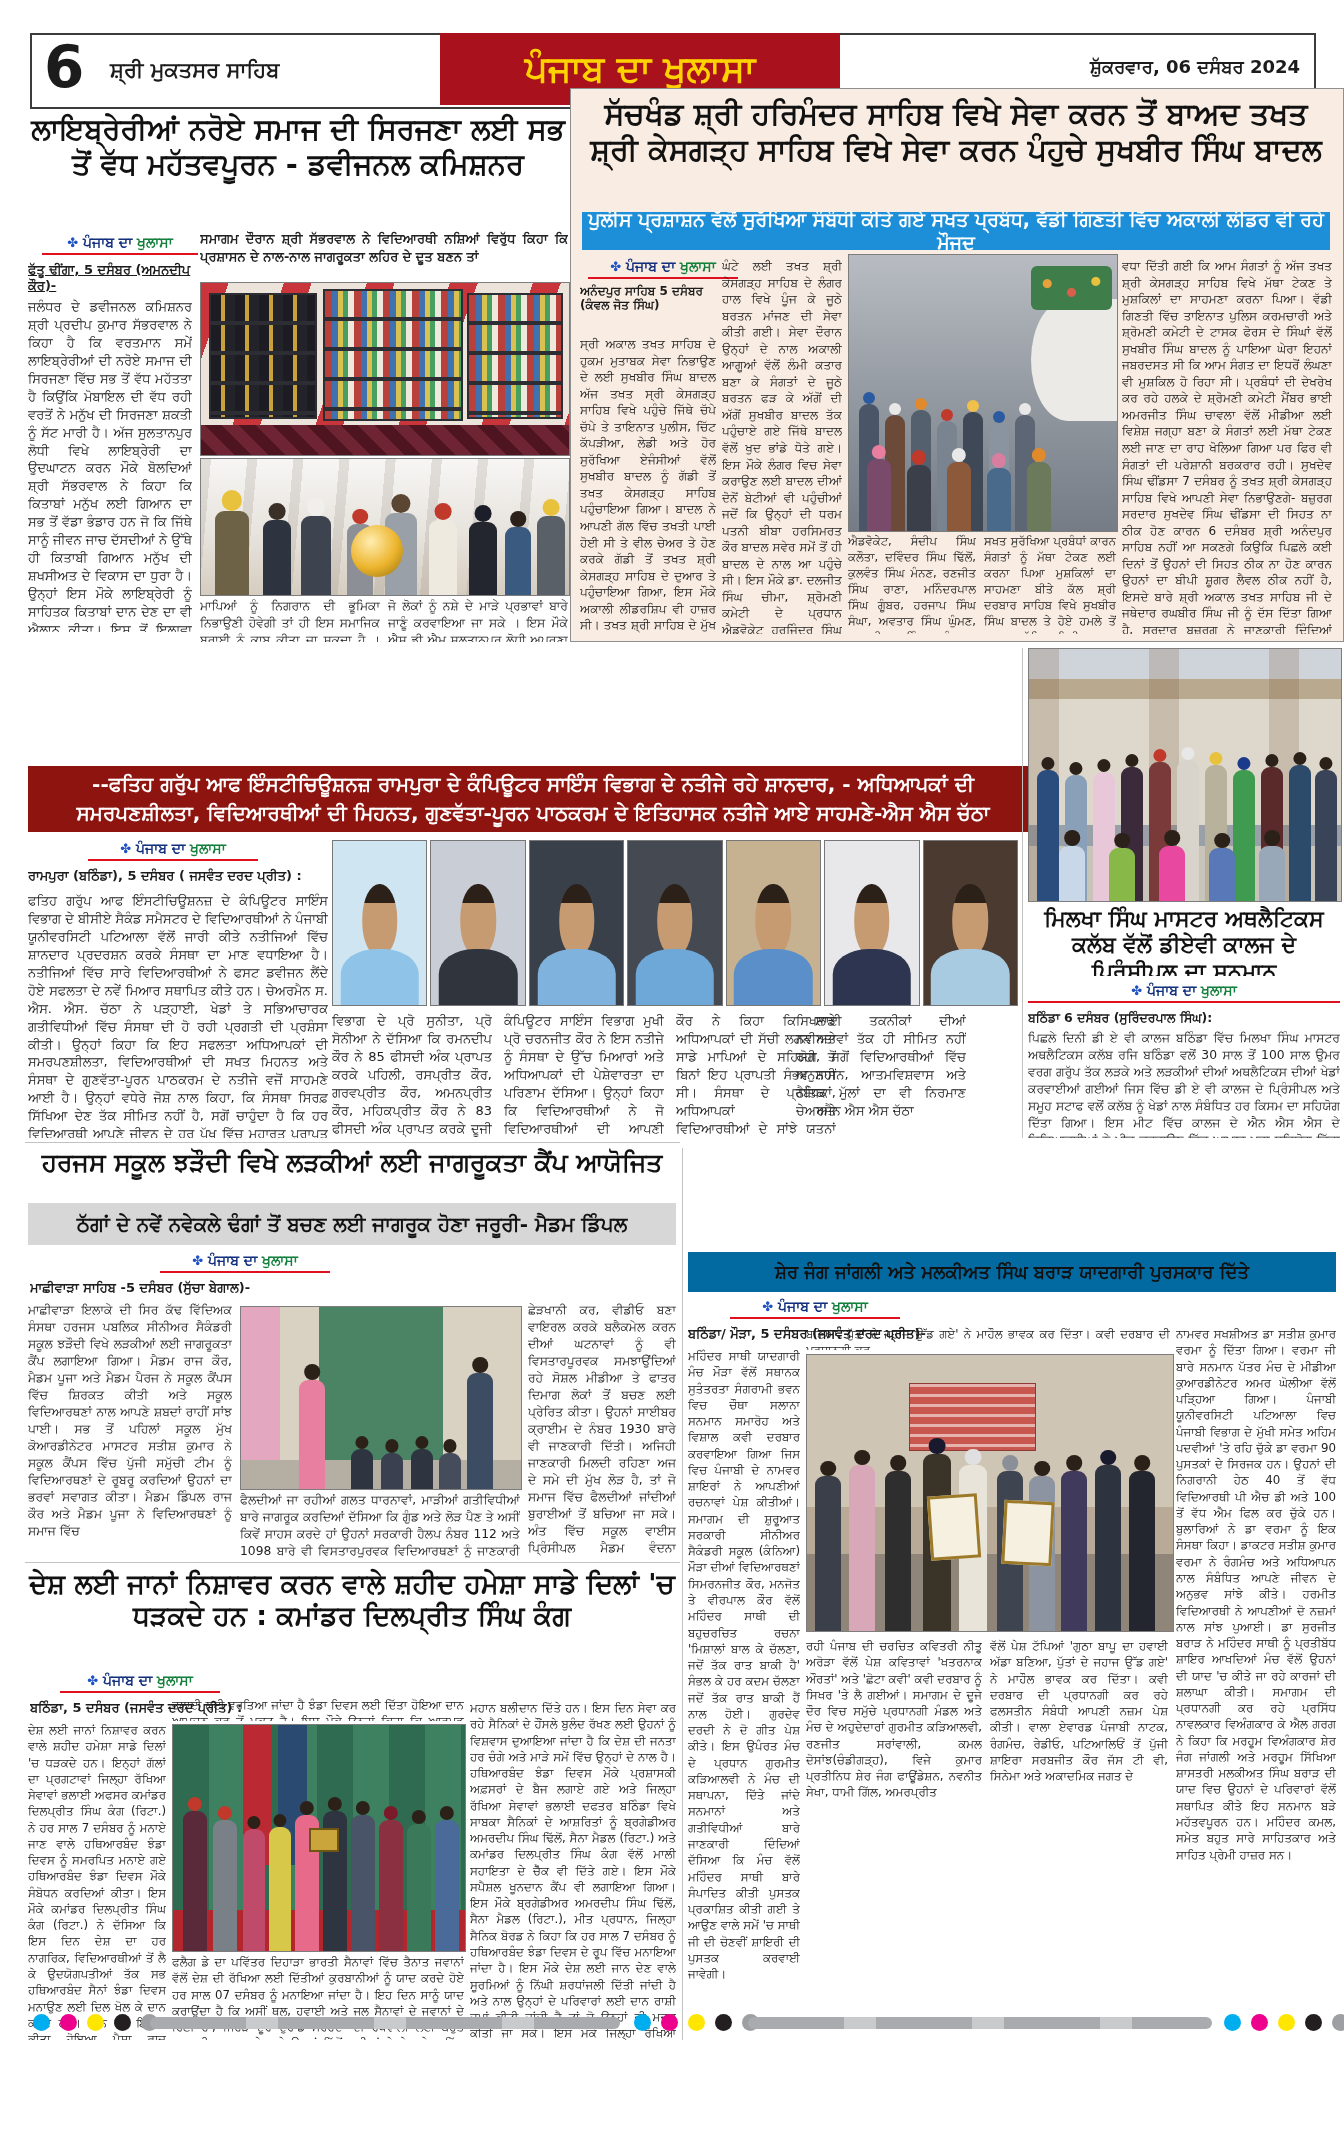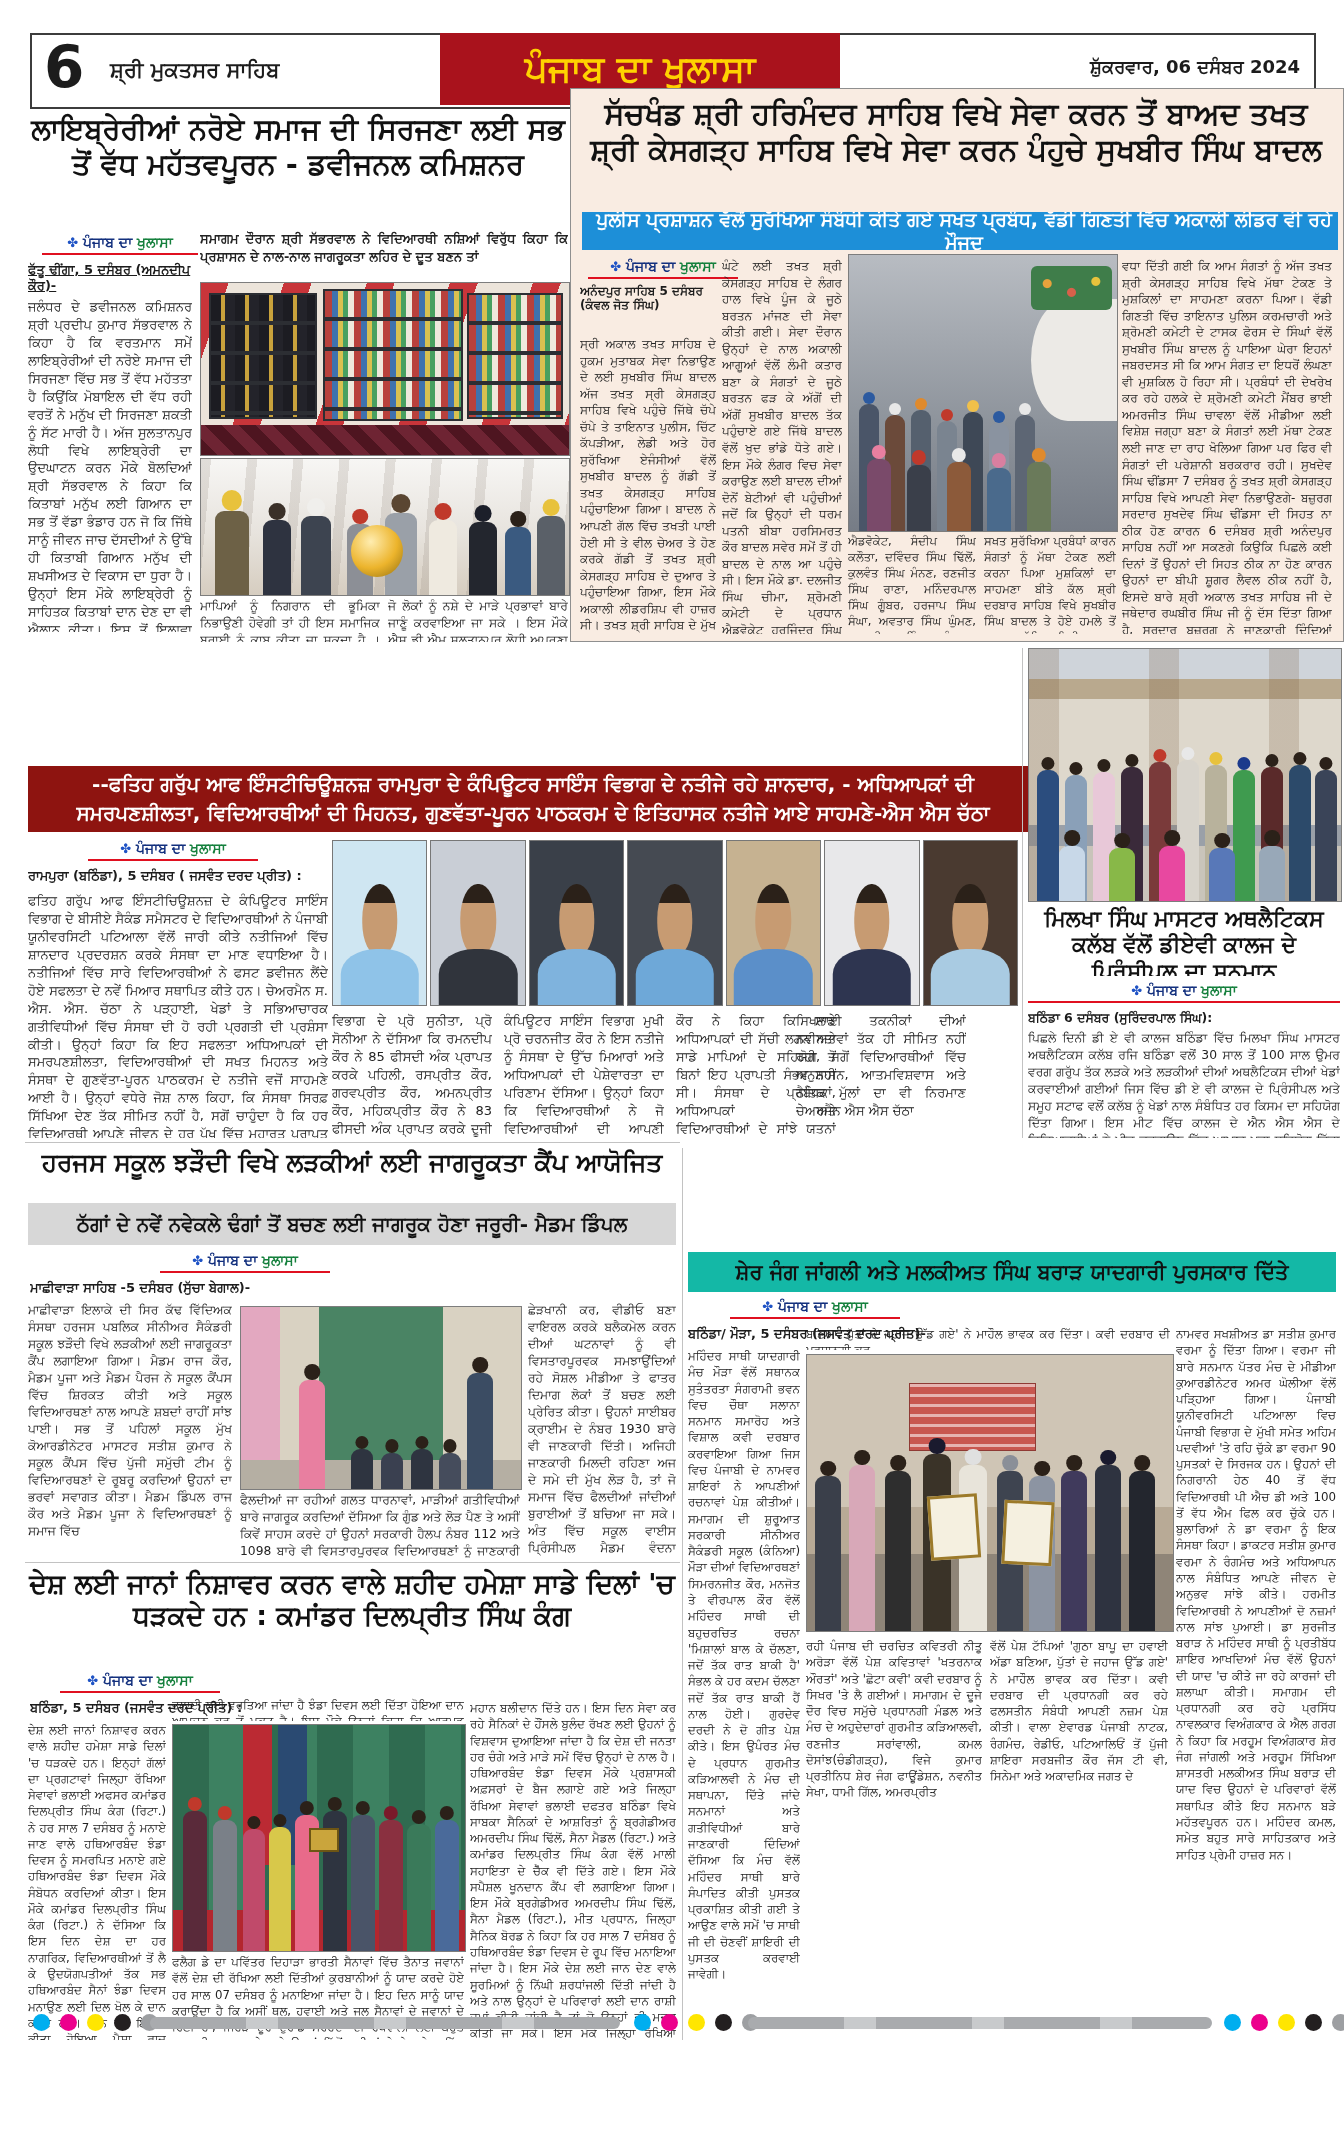--- a/index.html
+++ b/index.html
@@ -18,24 +18,24 @@
   .bodytext{font-size:13px;line-height:1.38;text-align:justify;overflow:hidden;color:#222;}
   .byline{font-size:13px;font-weight:700;overflow:hidden;}
   .small{font-size:12.3px;}
   .ptag{text-align:center;font-size:14px;font-weight:700;border-bottom:2.5px solid #e01020;
         padding-bottom:2px;white-space:nowrap;overflow:hidden;}
   .ptag .star{color:#1f53c5;font-size:13px;}
   .ptag .p1{color:#13307e;}
   .ptag .p2{color:#15803d;text-align:center;}
   .banner{display:flex;align-items:center;justify-content:center;text-align:center;
           font-weight:800;overflow:hidden;}
-  .banner-blue{background:#1d8fd8;color:#fff;font-size:19px;padding-left:8px;}
+  .banner-blue{background:#1d8fd8;color:#fff;font-size:19px;}
   .banner-maroon{background:#8e1410;color:#fff;font-size:20px;line-height:1.45;padding:2px 10px;}
   .banner-gray{background:#d7d7d7;color:#111;font-size:20px;}
-  .banner-cream{background:#14b8a6;color:#111;font-size:21px;}
+  .banner-cream{background:#0369a1;color:#111;font-size:18px;}
   .box2{background:#f9ece2;border:1.5px solid #8f8f8f;}
   .vsep{width:1px;background:#c2c2c2;}
   .hsep{height:1px;background:#c2c2c2;}
   
   .photo{border:1px solid #7d7d7d;overflow:hidden;}
   .fig{position:absolute;bottom:var(--b,0);left:var(--x,0);width:var(--w,30px);height:var(--hh,58%);
        background:var(--c,#46505e);border-radius:9px 9px 0 0;}
   .fig::before{content:"";position:absolute;top:calc(var(--w,30px) * -0.60);left:50%;
        transform:translateX(-50%);width:calc(var(--w,30px) * 0.60);height:calc(var(--w,30px) * 0.60);
        border-radius:50%;background:var(--h,#b9895f);}

